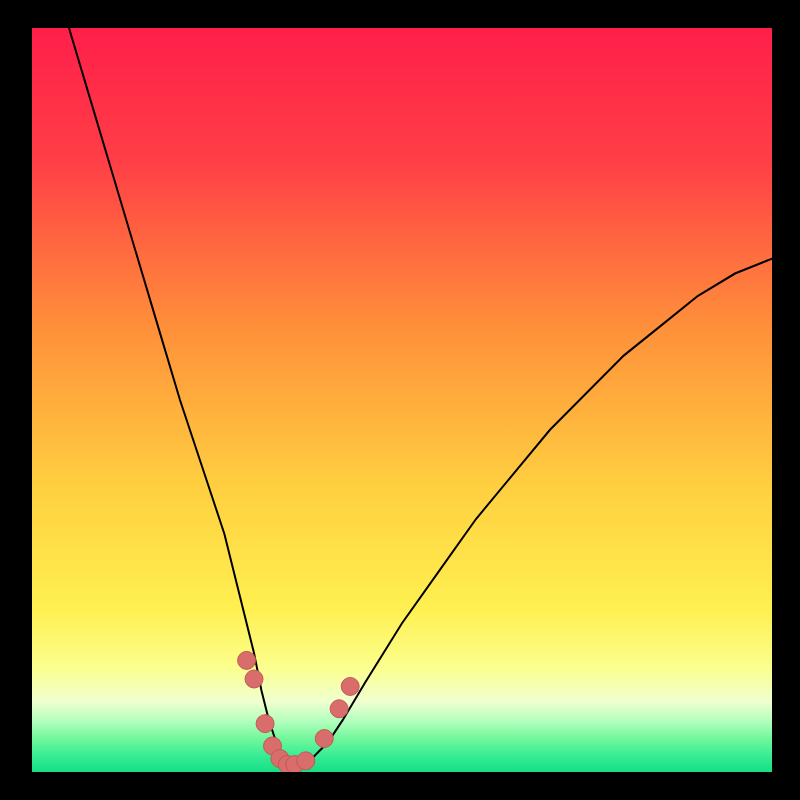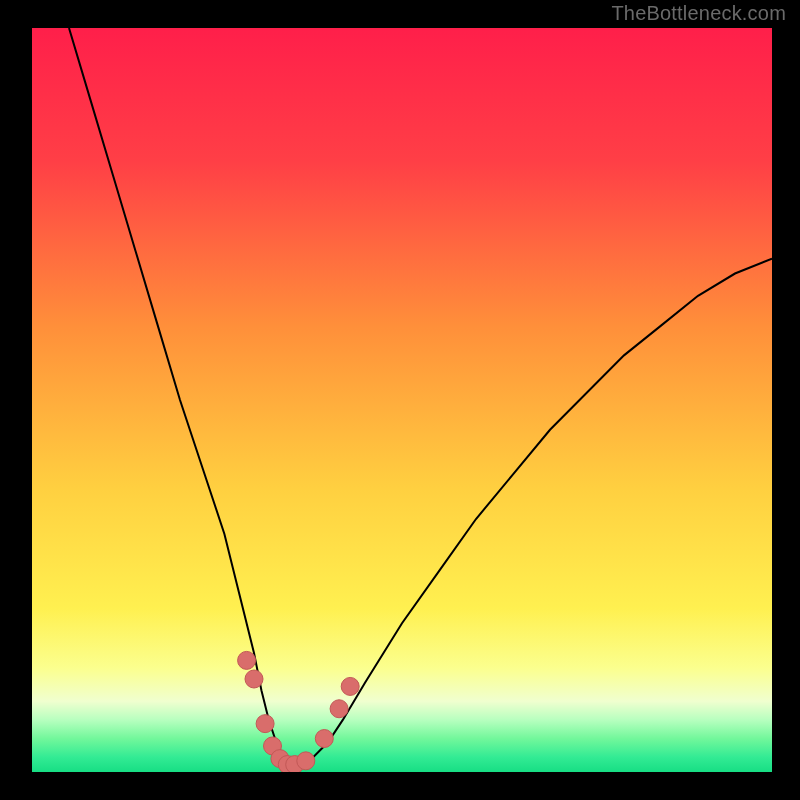--- a/index.html
+++ b/index.html
@@ -38,21 +38,20 @@
   .plot svg {
     display: block;
     width: 100%;
     height: 100%;
   }
 </style>
 </head>
 <body>
 
 <div class="frame">
-  <div class="watermark">TheBottleneck.com</div>
 
   <div class="plot">
     <svg viewBox="0 0 740 744" preserveAspectRatio="none">
       <defs>
         <linearGradient id="bgGrad" x1="0" y1="0" x2="0" y2="1">
         <stop offset="0.00%" stop-color="#ff1f4a"></stop>
             <stop offset="18.00%" stop-color="#ff3f46"></stop>
             <stop offset="40.00%" stop-color="#ff8f3a"></stop>
             <stop offset="62.00%" stop-color="#ffd040"></stop>
             <stop offset="78.00%" stop-color="#fff050"></stop>

